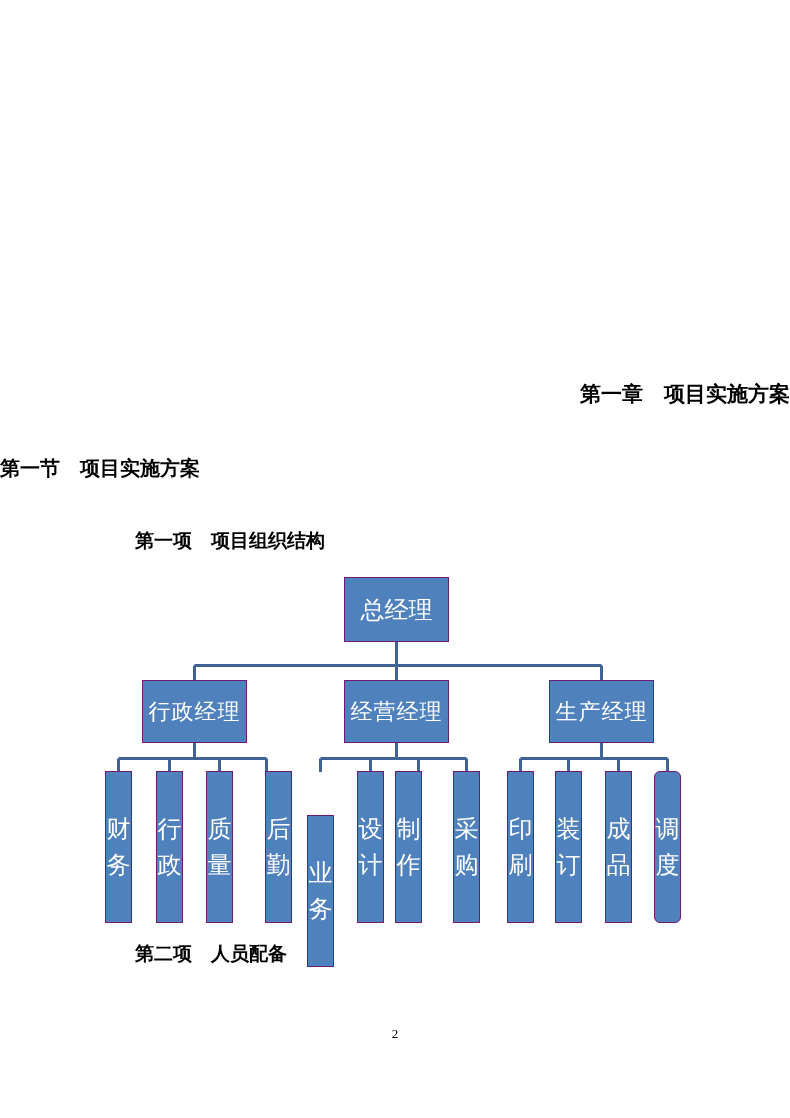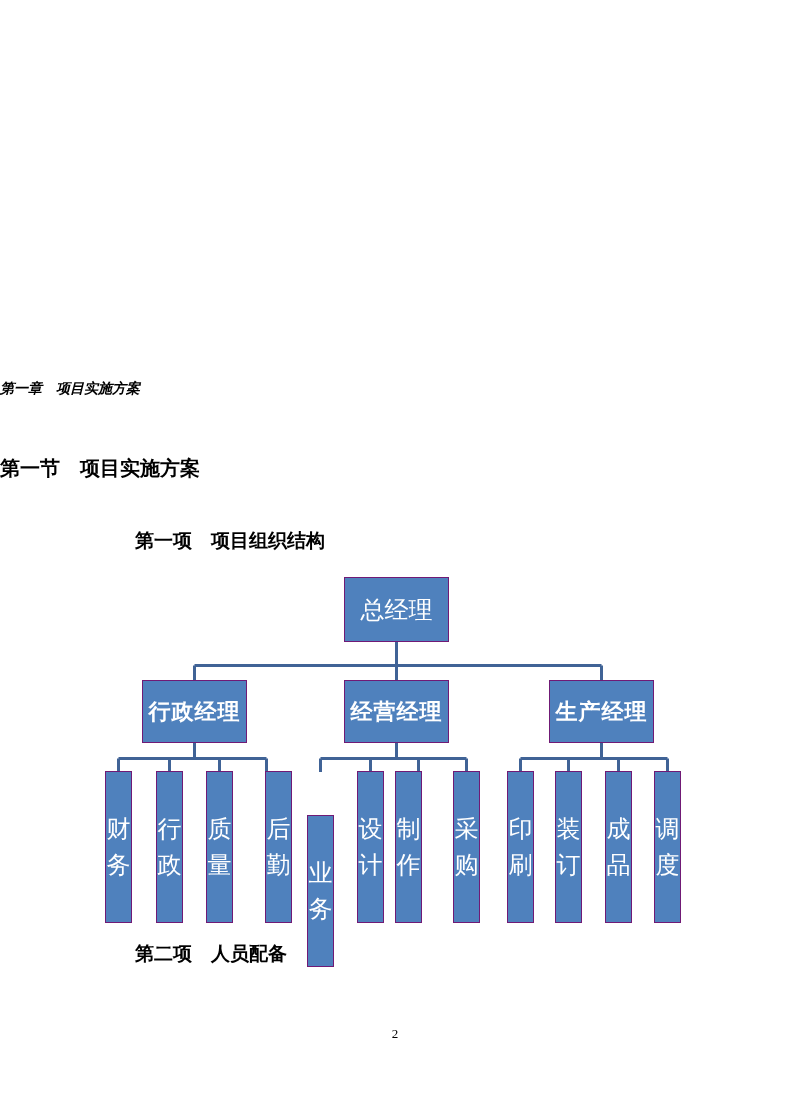--- a/index.html
+++ b/index.html
@@ -12,21 +12,21 @@
     overflow: hidden;
     font-family: "Liberation Serif", "DejaVu Serif", serif;
     color: #000000;
   }
   .heading {
     position: absolute;
     font-weight: bold;
     color: #000000;
     white-space: pre;
   }
-  .chapter-title { top: 380px; left: 0; width: 100%; text-align: left; font-size: 14px; font-style: italic; }
+  .chapter-title { top: 380px; left: 0; width: 100%; text-align: right; font-size: 21px; }
   .section-title { top: 455px; left: 0; width: 100%; text-align: left; font-size: 20px; }
   .item-heading  { font-size: 19px; left: 135px; }
   .item-1 { top: 528px; }
   .item-2 { top: 941px; }
   .page-number {
     position: absolute;
     top: 1026px; left: 0; width: 100%;
     text-align: center;
     font-size: 13px;
     color: #000000;
@@ -38,28 +38,28 @@
     box-sizing: border-box;
     background: #4f81bd;
     border: 1px solid #701a75;
     color: #ffffff;
     display: flex;
     align-items: center;
     justify-content: center;
     text-align: center;
   }
   .node-root    { left: 344px; top: 577px; width: 105px; height: 65px; font-size: 24px; }
-  .node-manager { top: 680px; width: 105px; height: 63px; font-size: 22px; letter-spacing: 1px; font-weight: bold; }
+  .node-manager { top: 680px; width: 105px; height: 63px; font-size: 22px; letter-spacing: 1px; }
   .mgr-0 { left: 142px; }
   .mgr-1 { left: 344px; }
   .mgr-2 { left: 549px; }
   .node-leaf { top: 771px; width: 27px; height: 152px; font-size: 24px; }
   .leaf-0-0 { left: 105px; } .leaf-0-1 { left: 156px; } .leaf-0-2 { left: 206px; } .leaf-0-3 { left: 253px; margin-left: 12px; }
   .leaf-1-0 { left: 307px; margin-top: 44px; } .leaf-1-1 { left: 357px; } .leaf-1-2 { left: 395px; } .leaf-1-3 { left: 453px; }
-  .leaf-2-0 { left: 507px; } .leaf-2-1 { left: 555px; } .leaf-2-2 { left: 605px; } .leaf-2-3 { left: 654px; }
+  .leaf-2-0 { left: 507px; } .leaf-2-1 { left: 555px; } .leaf-2-2 { left: 605px; } .leaf-2-3 { left: 654px; border-radius: 6px; }
   .vtext {
     display: inline-block;
     width: 1em;
     line-height: 1.5;
     word-break: break-all;
     white-space: normal;
   }
 </style>
 </head>
 <body>

